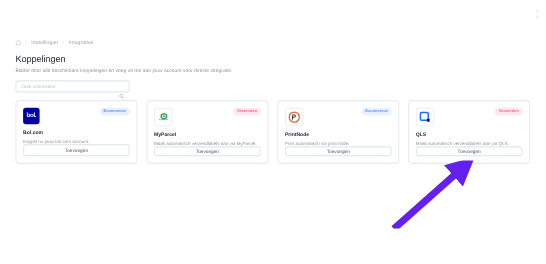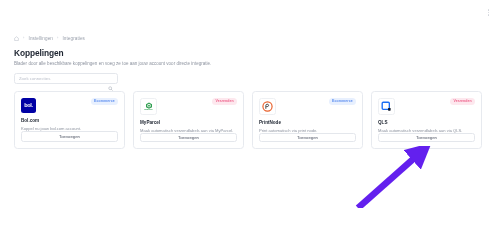--- a/index.html
+++ b/index.html
@@ -78,21 +78,21 @@
     font-size: 4.2px;
     color: #c3c8d2;
     line-height: 1;
   }
   .breadcrumb .crumb { white-space: nowrap; }
   .breadcrumb .crumb.current { color: #9ba1ad; }
 
   
   .page-title {
     font-size: 8.4px;
-    font-weight: 700;
+    font-weight: 400;
     color: #1d2430;
     margin: 6px 0 0 0;
     letter-spacing: -.1px;
   }
   .page-sub {
     font-size: 4.5px;
     color: #8d939f;
     margin: 3px 0 0 0;
     letter-spacing: .02px;
   }

